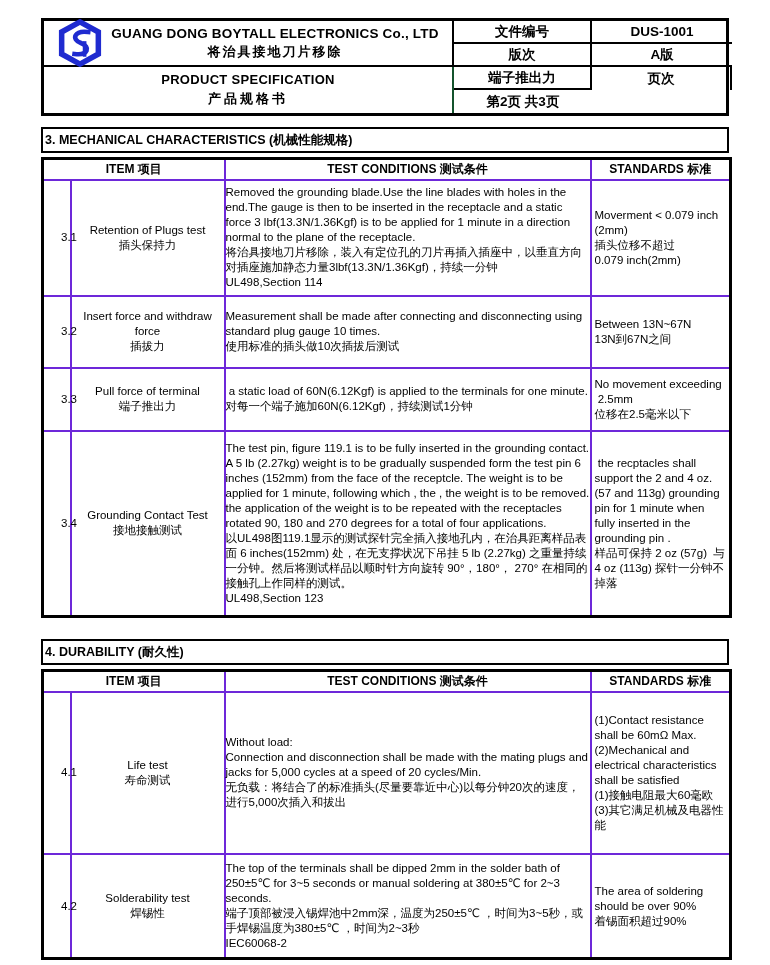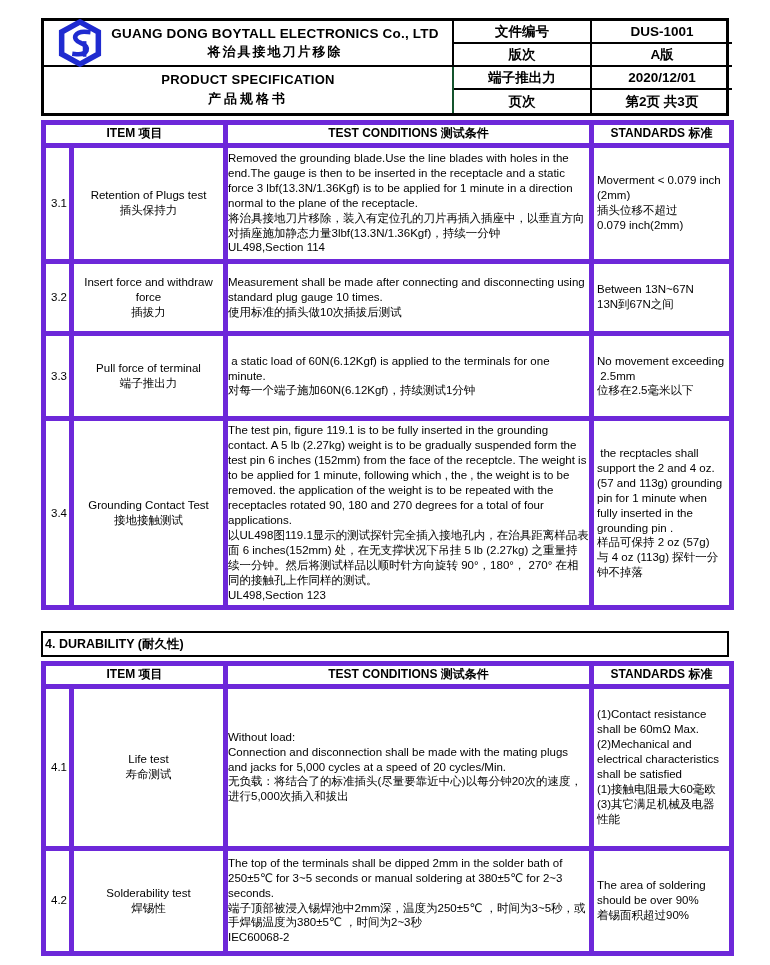--- a/index.html
+++ b/index.html
@@ -45,37 +45,37 @@
 
   
   table.spec {
     border-collapse: collapse;
     table-layout: fixed;
     width: 688px;
     margin-top: 4px;
     border: 3px solid #000;
   }
   table.spec th, table.spec td {
-    border: 5px solid #6d28d9;
+    border: 2px solid #6d28d9;
     font-size: 11.5px;
     line-height: 1.3;
     vertical-align: middle;
   }
   table.spec th {
     font-weight: bold;
     font-size: 12px;
     height: 21px;
     text-align: center;
     padding: 1px 2px;
   }
-  td.c-no   { text-align: center; border-right-width: 1px; padding: 5px; }
+  td.c-no   { text-align: center; border-right-width: 1px; padding: 17px; }
   td.c-item { text-align: center; border-left-width: 1px; padding: 6px 4px; white-space: pre-wrap; }
   td.c-cond { text-align: left; vertical-align: top; padding: 2px 0; white-space: pre-wrap; }
   td.c-cond.v-mid { vertical-align: middle; }
-  td.c-std  { text-align: left; padding: 18px 3px; white-space: pre-wrap; }
+  td.c-std  { text-align: left; padding: 8px 3px; white-space: pre-wrap; }
 </style>
 </head>
 <body>
 
 <div class="content">
 
   <div class="hdr">
     <div class="hd-left-top">
       <span class="logo-box">
         <svg width="44" height="48" viewBox="0 0 48 52" aria-hidden="true">
@@ -92,25 +92,25 @@
     <div class="hd-left-bot">
       <span class="doc-en">PRODUCT SPECIFICATION</span>
       <span class="doc-cn">产品规格书</span>
     </div>
 
     <div class="hd-label">文件编号</div>
     <div class="hd-value">DUS-1001</div>
     <div class="hd-label">版次</div>
     <div class="hd-value">A版</div>
     <div class="hd-label">端子推出力</div>
-    <div class="hd-value">2020/12/01</div>
     <div class="hd-label last">页次</div>
     <div class="hd-value last">第2页  共3页</div>
   </div>
 
+  <div class="sec-head">3. MECHANICAL CHARACTERISTICS (机械性能规格)</div>
 
   <table class="spec">
     <colgroup>
         <col style="width:28px">
         <col style="width:154px">
         <col style="width:366px">
         <col style="width:140px">
       </colgroup>
     <tbody>
         <tr>

